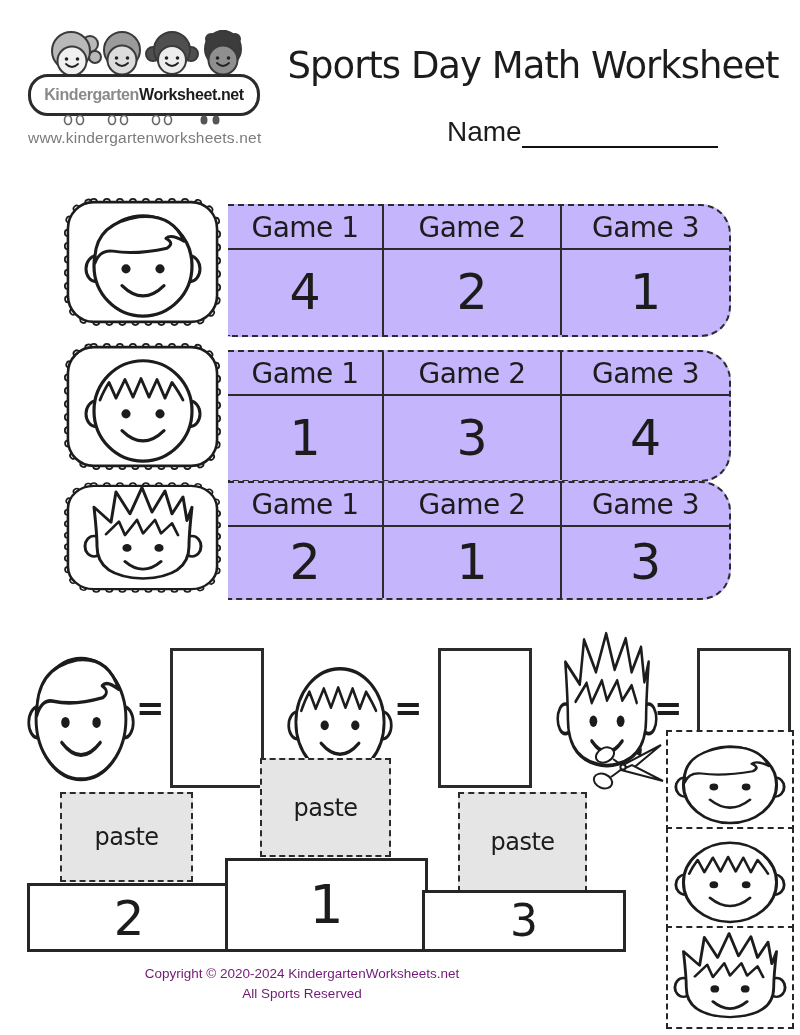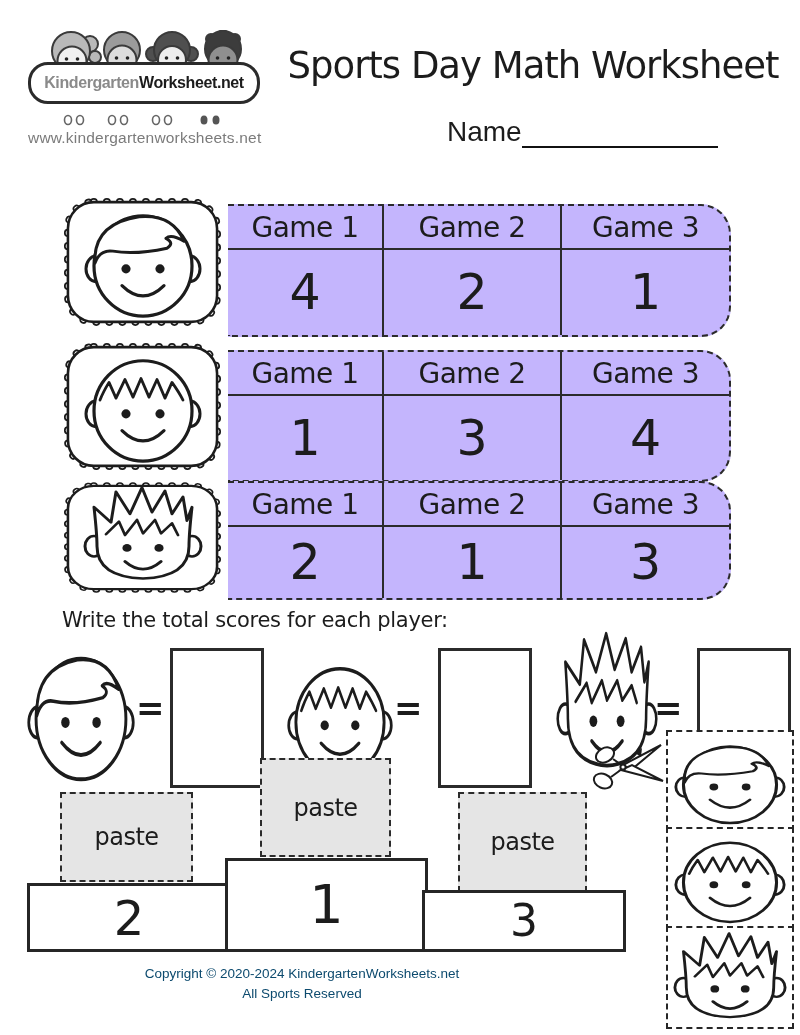--- a/index.html
+++ b/index.html
@@ -7,21 +7,21 @@
     position:relative; width:800px; height:1035px; margin:0 auto;
     background:#ffffff; overflow:hidden;
     font-family:"Liberation Sans", sans-serif; color:#1c1c1c;
   }
   .abs { position:absolute; }
 
   
   .logo { position:absolute; left:28px; top:30px; width:236px; height:125px; }
   .logo-heads { position:absolute; left:17px; top:0; width:200px; height:55px; }
   .logo-sign {
-    position:absolute; left:0; top:32px; width:226px; height:36px;
+    position:absolute; left:0; top:44px; width:226px; height:36px;
     border:3px solid #2b2b2b; border-radius:20px; background:#fff;
     display:flex; align-items:center; justify-content:center;
     font-weight:bold; font-size:16px; letter-spacing:-0.4px; white-space:nowrap;
   }
   .brand-prefix { color:#8a8a8a; }
   .brand-suffix { color:#1c1c1c; }
   .logo-feet { position:absolute; left:28px; top:84px; width:180px; height:12px; }
   .logo-url { position:absolute; left:0; top:99px; width:236px; font-size:15.5px; color:#7b7b7b; letter-spacing:0.2px; }
 
   
@@ -76,21 +76,21 @@
   }
 
   
   .cut-box {
     position:absolute; border:2px dashed #262626; background:#fff;
     display:flex; align-items:center; justify-content:center;
   }
 
   
   .footer { position:absolute; left:72px; top:964px; width:460px; text-align:center;
-    color:#0c4a6e; font-size:13.5px; line-height:1.45; }
+    color:#701a75; font-size:13.5px; line-height:1.45; }
 </style>
 </head>
 <body>
 
 <svg width="0" height="0" style="position:absolute" aria-hidden="true">
   <defs>
     <g id="face-base">
       <ellipse cx="13" cy="68" rx="10" ry="13" fill="#fff" stroke="#1c1c1c" stroke-width="3"></ellipse>
       <ellipse cx="107" cy="68" rx="10" ry="13" fill="#fff" stroke="#1c1c1c" stroke-width="3"></ellipse>
       <ellipse cx="60" cy="65" rx="49" ry="51" fill="#fff" stroke="#1c1c1c" stroke-width="3.2"></ellipse>
@@ -252,21 +252,20 @@
     <div class="st-col">
       <div class="st-head">Game 2</div>
       <div class="st-val">1</div>
     </div>
     <div class="st-col">
       <div class="st-head">Game 3</div>
       <div class="st-val">3</div>
     </div>
   </div>
 
-  <div class="instruction" style="left:62px; top:608px;">Write the total scores for each player:</div>
 
   <svg class="abs" style="left:26px; top:642px; width:110px; height:142px;" viewBox="0 0 120 120" preserveAspectRatio="none">
       <use href="#face-swoosh"></use>
     </svg>
   <div class="equals" style="left:136px; top:688px;">=</div>
   <div class="answer-box" style="left:170px; top:648px; width:88px; height:134px;"></div>
 
   <svg class="abs" style="left:286px; top:654px; width:108px; height:126px;" viewBox="0 0 120 120" preserveAspectRatio="none">
       <use href="#face-bangs"></use>
     </svg>

